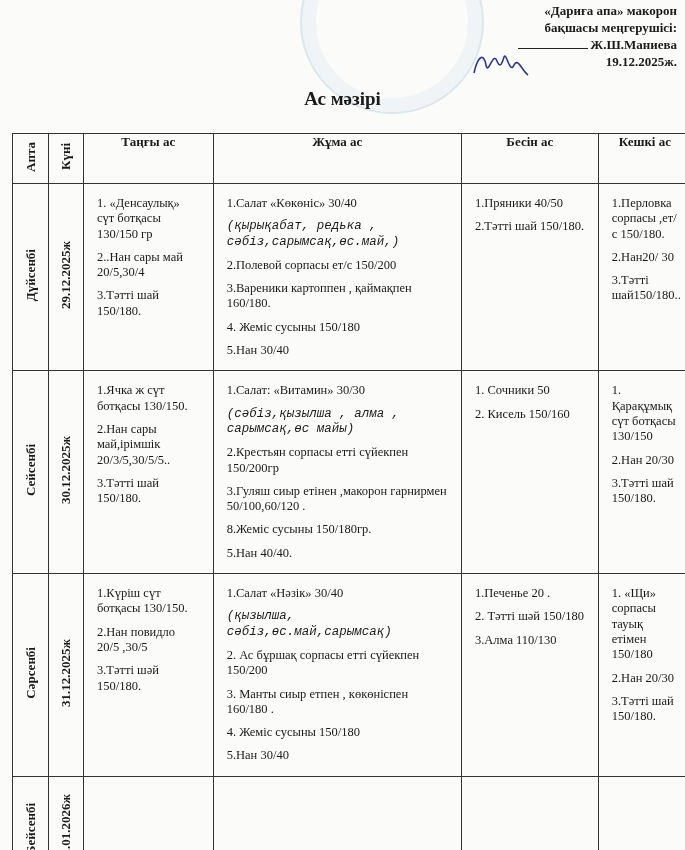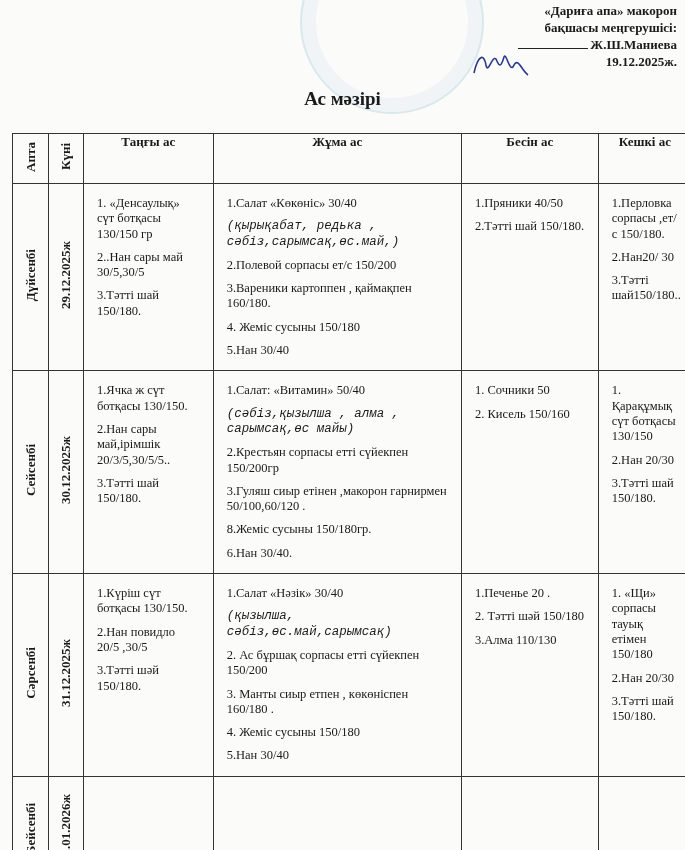--- a/index.html
+++ b/index.html
@@ -87,21 +87,21 @@
       <th class="meal">Кешкі  ас</th>
     </tr>
   </thead>
   <tbody id="menu-body">
       <tr style="height: 152px;">
         <td class="vert-cell"><span class="vert">Дүйсенбі</span></td>
         <td class="vert-cell"><span class="vert">29.12.2025ж</span></td>
         <td>
           <div class="cell">
             <div class="menu-line">1. «Денсаулық» сүт ботқасы 130/150 гр</div>
-            <div class="menu-line">2..Нан сары май 30/5,30/5</div>
+            <div class="menu-line">2..Нан сары май 20/5,30/4</div>
             <div class="menu-line">3.Тәтті шай 150/180.</div>
           </div>
         </td>
         <td>
           <div class="cell">
             <div class="menu-line">1.Салат  «Көкөніс» 30/40</div>
             <div class="menu-line it">(қырықабат, редька , сәбіз,сарымсақ,өс.май,)</div>
             <div class="menu-line">2.Полевой сорпасы ет/с 150/200</div>
             <div class="menu-line">3.Вареники картоппен , қаймақпен 160/180.</div>
             <div class="menu-line">4. Жеміс сусыны  150/180</div>
@@ -127,26 +127,26 @@
         <td class="vert-cell"><span class="vert">30.12.2025ж</span></td>
         <td>
           <div class="cell">
             <div class="menu-line">1.Ячка ж сүт ботқасы 130/150.</div>
             <div class="menu-line">2.Нан сары май,ірімшік 20/3/5,30/5/5..</div>
             <div class="menu-line">3.Тәтті шай 150/180.</div>
           </div>
         </td>
         <td>
           <div class="cell">
-            <div class="menu-line">1.Салат: «Витамин» 50/40</div>
+            <div class="menu-line">1.Салат: «Витамин» 30/30</div>
             <div class="menu-line it">(сәбіз,қызылша ,  алма , сарымсақ,өс майы)</div>
             <div class="menu-line">2.Крестьян  сорпасы етті сүйекпен 150/200гр</div>
             <div class="menu-line">3.Гуляш сиыр  етінен ,макорон гарнирмен  50/100,60/120 .</div>
             <div class="menu-line">8.Жеміс сусыны  150/180гр.</div>
-            <div class="menu-line">6.Нан   30/40.</div>
+            <div class="menu-line">5.Нан   40/40.</div>
           </div>
         </td>
         <td>
           <div class="cell">
             <div class="menu-line">1. Сочники  50</div>
             <div class="menu-line">2. Кисель 150/160</div>
           </div>
         </td>
         <td>
           <div class="cell">

